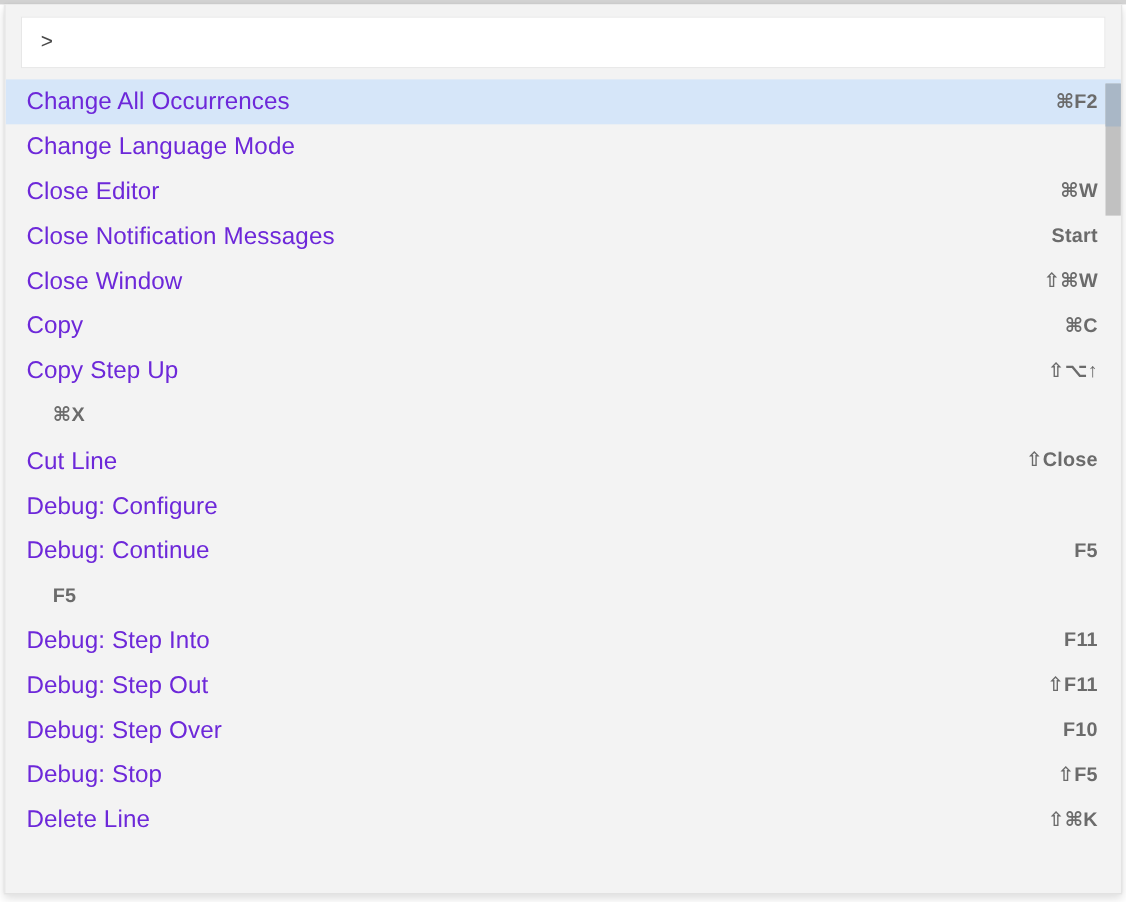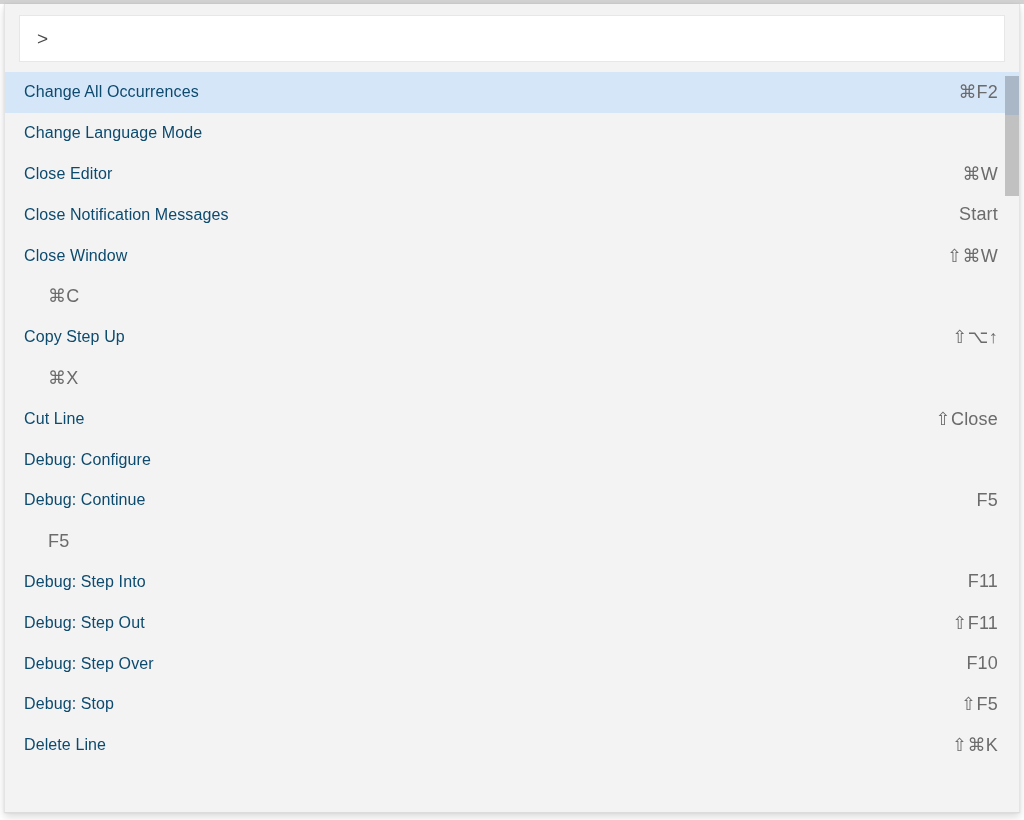--- a/index.html
+++ b/index.html
@@ -89,34 +89,35 @@
     align-items: center;
     padding: 0 19px 0 19px;
     cursor: pointer;
     white-space: nowrap;
   }
   .result-row.selected {
     background: #d6e6f9;
   }
   .result-label {
     flex: 1 1 auto;
-    font-size: 16px;
-    color: #0c4a6e;
+    font-size: 22px;
+    color: #6d28d9;
     letter-spacing: 0.1px;
     overflow: hidden;
     text-overflow: ellipsis;
   }
   .result-keybinding {
     flex: 0 0 auto;
     font-size: 18px;
     color: #6b6b6b;
     margin-left: 24px;
     padding-right: 2px;
     letter-spacing: 0.2px;
     text-align: right;
+    font-weight: bold;
   }
 
   
   #scrollbar-track {
     position: absolute;
     top: 68px;
     right: 0;
     width: 14px;
     bottom: 0;
     background: transparent;
@@ -169,20 +170,21 @@
       </div>
       <div class="result-row">
         <span class="result-label">Close Notification Messages</span>
         <span class="result-keybinding">Start</span>
       </div>
       <div class="result-row">
         <span class="result-label">Close Window</span>
         <span class="result-keybinding">⇧⌘W</span>
       </div>
       <div class="result-row">
+        <span class="result-label">Copy</span>
         <span class="result-keybinding">⌘C</span>
       </div>
       <div class="result-row">
         <span class="result-label">Copy Step Up</span>
         <span class="result-keybinding">⇧⌥↑</span>
       </div>
       <div class="result-row">
         <span class="result-keybinding">⌘X</span>
       </div>
       <div class="result-row">

